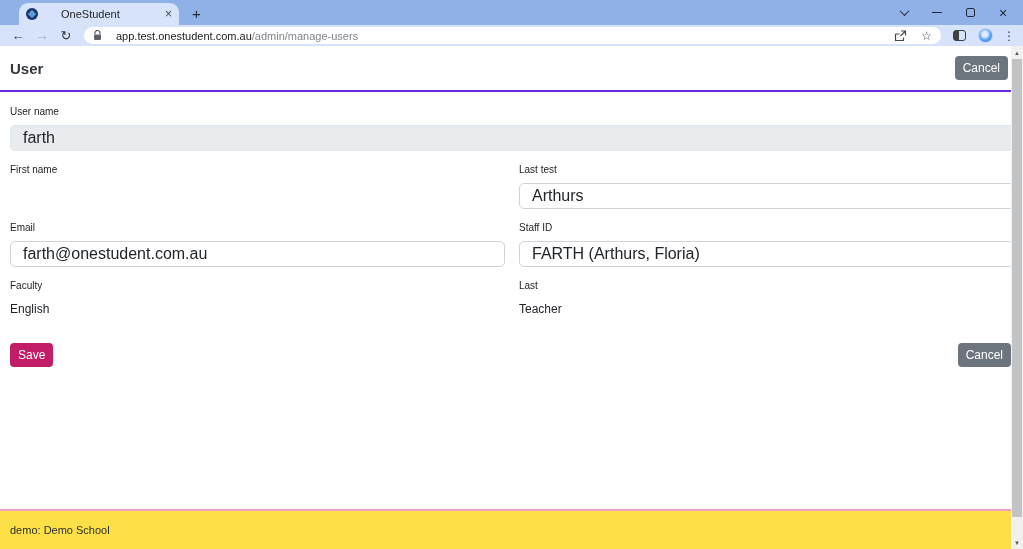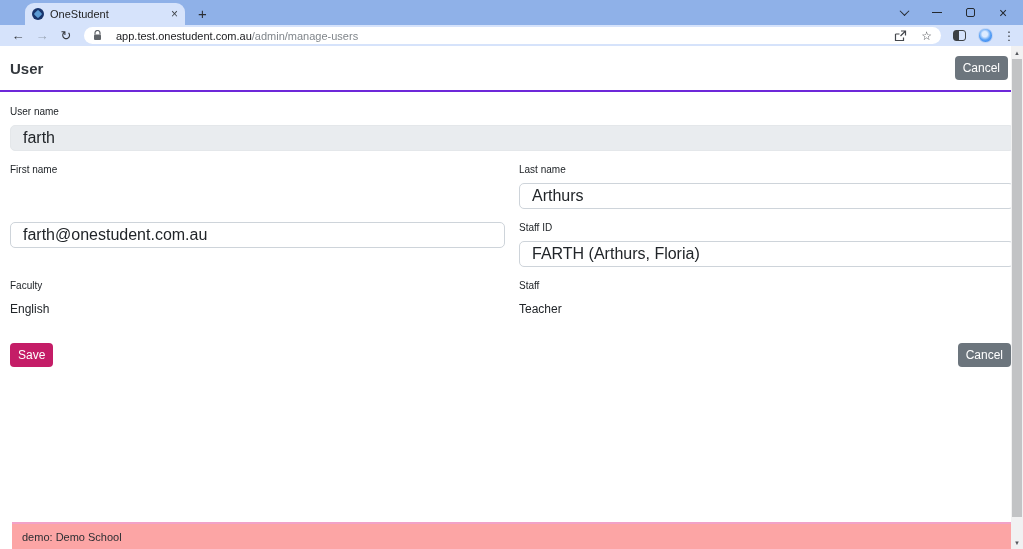--- a/index.html
+++ b/index.html
@@ -10,24 +10,24 @@
     background: #fff;
   }
   .window { position: relative; width: 1023px; height: 549px; overflow: hidden; background: #fff; }
 
   
   .tabbar {
     height: 25px; background: var(--chrome-bar, #8fb1e8);
     display: flex; align-items: flex-end; position: relative;
   }
   .tab {
-    margin-left: 25px; height: 22px; width: 160px;
+    margin-left: 19px; height: 22px; width: 160px;
     background: var(--chrome-surface, #d6e3fb);
     border-radius: 9px 9px 0 0;
-    display: flex; align-items: center; padding: 0 7px; gap: 6px;
+    display: flex; align-items: center; padding: 0 7px; gap: 23px;
   }
   .favicon {
     width: 12px; height: 12px; border-radius: 50%;
     background: #17346c; position: relative; flex: 0 0 auto;
   }
   .favicon::after {
     content: ""; position: absolute; left: 3px; top: 3px; width: 6px; height: 6px;
     background: #5b9bd5; border-radius: 1px; transform: rotate(45deg);
   }
   .tab-title { font-size: 11px; color: #1f1f1f; flex: 1; white-space: nowrap; overflow: hidden; }
@@ -97,22 +97,22 @@
     padding: 0 12px; font-size: 16px; color: #212529;
     font-family: inherit; background: #fff; outline: none;
   }
   .form-control:disabled { background: #e9ecef; border-color: #e4e7ea; color: #212529; }
   .grid2 { display: grid; grid-template-columns: 1fr 1fr; column-gap: 14px; }
   .static-val { font-size: 12px; color: #212529; margin-top: 11px; }
   .actions { display: flex; justify-content: space-between; gap: 4px; margin-top: 14px; padding-right: 3px; }
 
   
   .footer {
-    position: absolute; left: 12px; right: 0; bottom: 0; height: 27px;
-    background: #fca5a5; border-top: 2px solid var(--footer-line, #f2a2c8);
+    position: absolute; left: 0; right: 0; bottom: 0; height: 40px;
+    background: #fde047; border-top: 2px solid var(--footer-line, #f2a2c8);
     display: flex; align-items: center; padding-left: 10px;
     font-size: 11px; color: #2c2f33;
   }
 
   
   .scrollbar {
     position: absolute; top: 46px; right: 0; bottom: 0; width: 12px;
     background: #f1f1f2; z-index: 5;
   }
   .sb-btn {
@@ -186,42 +186,43 @@
       <div class="group">
         <label class="lbl">User name</label>
         <input class="form-control" disabled="" value="farth" style="">
       </div>
 
       <div class="grid2">
         <div class="group">
           <label class="lbl">First name</label>
         </div>
         <div class="group">
-          <label class="lbl">Last name</label>
+          <label class="lbl">Last test</label>
           <input class="form-control" value="Arthurs" style="">
         </div>
       </div>
 
       <div class="grid2">
         <div class="group">
+          <label class="lbl">Email</label>
           <input class="form-control" value="farth@onestudent.com.au" style="">
         </div>
         <div class="group">
           <label class="lbl">Staff ID</label>
           <input class="form-control" value="FARTH (Arthurs, Floria)" style="">
         </div>
       </div>
 
       <div class="grid2">
         <div class="group">
           <label class="lbl">Faculty</label>
           <div class="static-val">English</div>
         </div>
         <div class="group">
-          <label class="lbl">Staff</label>
+          <label class="lbl">Last</label>
           <div class="static-val">Teacher</div>
         </div>
       </div>
 
       <div class="actions">
         <button class="btn btn-save">Save</button>
         <button class="btn btn-gray">Cancel</button>
       </div>
     </div>
   </div>

